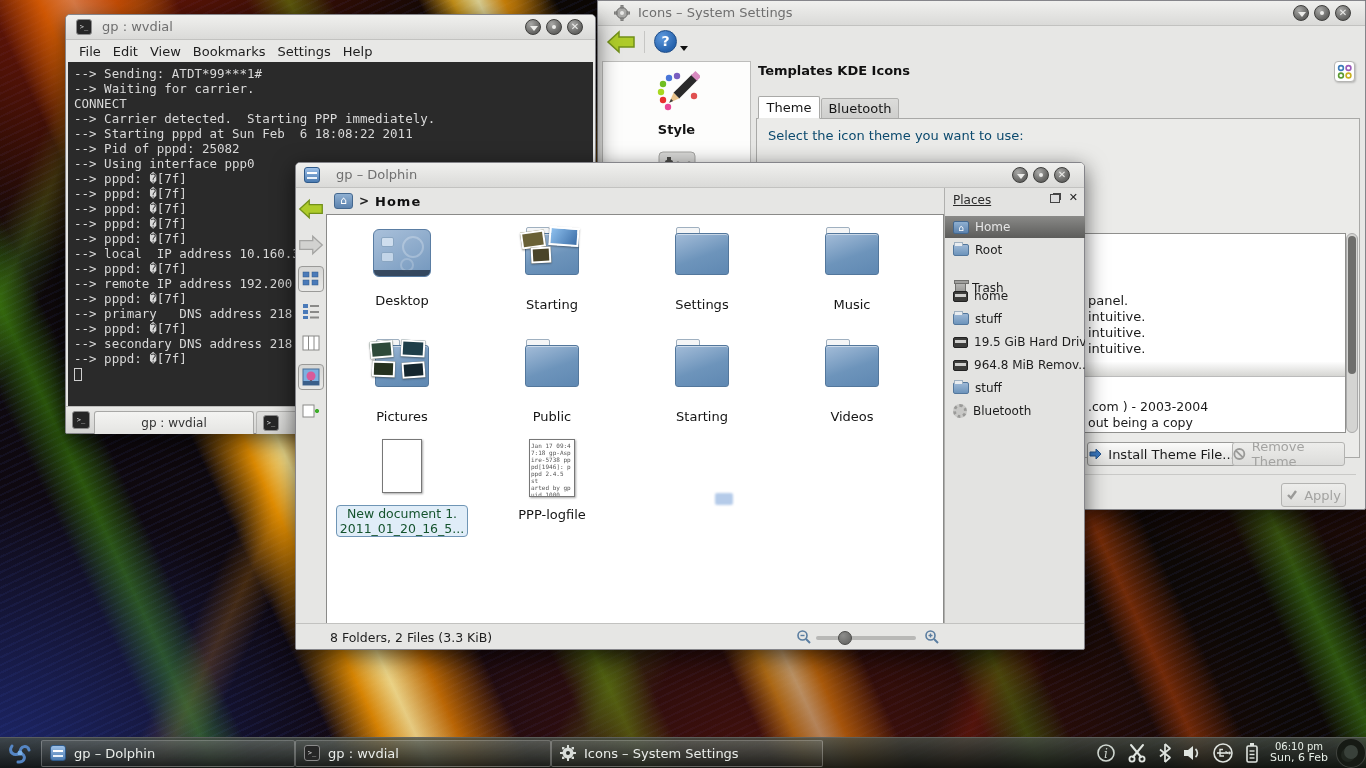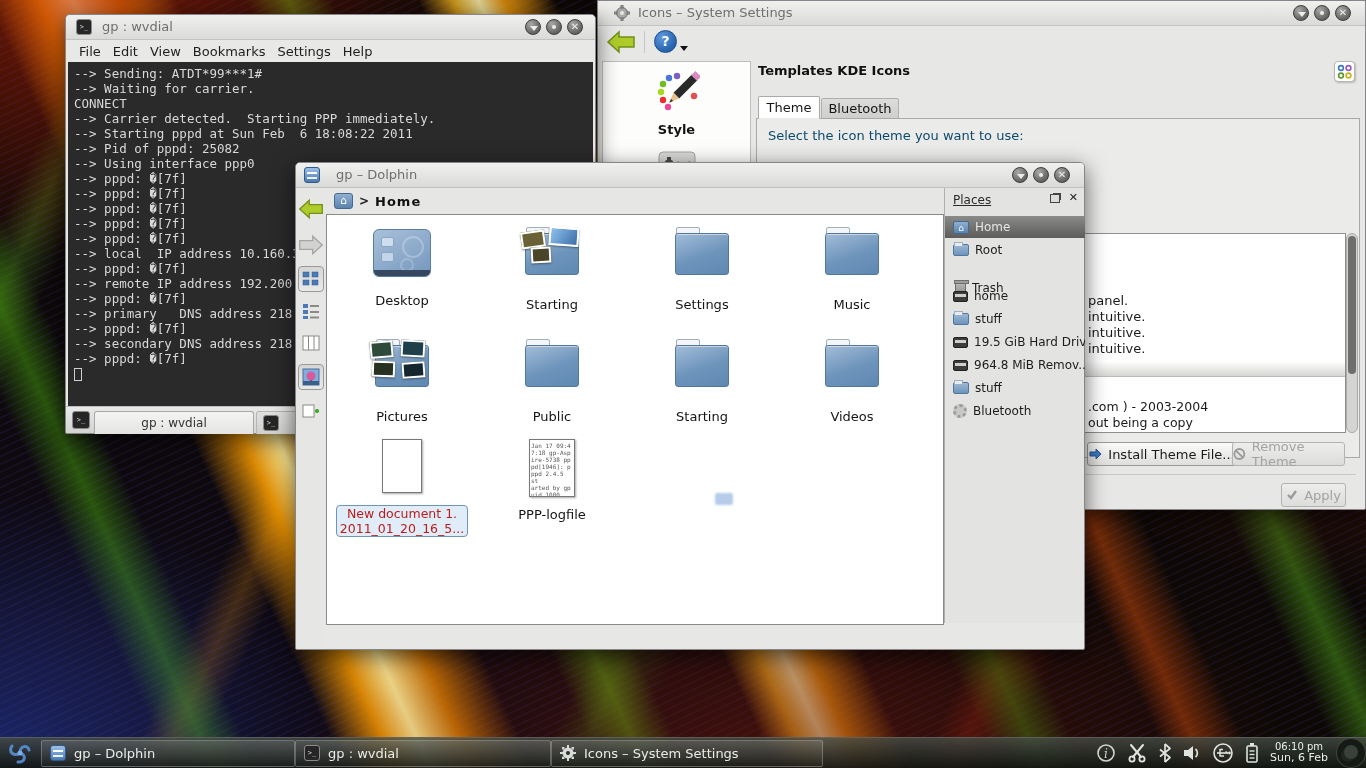--- a/index.html
+++ b/index.html
@@ -155,21 +155,21 @@
   .deskic .sq1{ position:absolute; left:7px; top:7px; width:13px; height:10px; background:#cfdeee; border:1px solid #8aa6c2; border-radius:2px;}
   .deskic .sq2{ position:absolute; left:7px; top:22px; width:13px; height:10px; background:#c3d5e8; border:1px solid #8aa6c2; border-radius:2px;}
   .deskic .sw1{ position:absolute; right:6px; top:6px; width:22px; height:22px; border:2px solid rgba(255,255,255,.25); border-radius:50%;}
   .deskic .sw2{ position:absolute; right:16px; bottom:4px; width:14px; height:14px; border:2px solid rgba(255,255,255,.2); border-radius:50%;}
   .deskic .strip{ position:absolute; left:0; right:0; bottom:0; height:6px; background:rgba(35,50,70,.8); }
   .page{ position:relative; width:40px; height:54px; margin:4px auto 0; background:#fff; border:1px solid #777;
         box-shadow:1px 1px 2px rgba(0,0,0,.35); }
   .page.prev{ width:46px; height:58px; padding:2px 1px; font-family:"DejaVu Sans Mono",monospace;
         font-size:6px; line-height:7px; color:#555; text-align:left; overflow:hidden; }
   .sel-label{ display:inline-block; border:1px solid #6f95b5; background:#e0edf8; border-radius:4px;
-        padding:0 3px; font-size:12.5px; color:#b91c1c; line-height:15px; }
+        padding:0 3px; font-size:12.5px; color:#14532d; line-height:15px; }
   .ghost{ position:absolute; width:18px; height:12px; background:rgba(120,160,215,.55); border-radius:2px; filter:blur(1px); }
 
   
   .mfolder{ width:16px; height:12px; background:linear-gradient(#9db8d6,#6d94bb); border:1px solid #53779c; border-radius:2px; position:relative; flex:none;}
   .mfolder:before{ content:""; position:absolute; left:0; top:-3px; width:7px; height:3px; background:#e8ecf0; border:1px solid #9fb0c0; border-bottom:none;}
   .mhome{ width:16px; height:13px; background:linear-gradient(#8fb0d2,#5c82ad); border:1px solid #44688f; border-radius:2px;
         color:#fff; font-size:9px; line-height:12px; text-align:center; flex:none;}
   .mtrash{ width:11px; height:13px; background:linear-gradient(#b9b9b7,#8f8f8d); border:1px solid #6f6f6d; border-radius:1px 1px 3px 3px; position:relative; margin-left:2px; flex:none;}
   .mtrash:before{ content:""; position:absolute; left:-2px; top:-3px; width:13px; height:2px; background:#9f9f9d; border:1px solid #6f6f6d;}
   .mdrive{ width:15px; height:11px; background:#3c3c3a; border:1px solid #222; border-radius:2px; position:relative; flex:none;}
@@ -570,20 +570,37 @@
       <div class="prow" style="top:189px">
         <div class="mfolder"></div>
         <span>stuff</span>
       </div>
       <div class="prow" style="top:212px">
         <div class="mgear"></div>
         <span>Bluetooth</span>
       </div>
     </div>
 
+    <div class="statusbar">
+      <span class="stext">8 Folders, 2 Files (3.3 KiB)</span>
+      <svg style="position:absolute;left:500px;top:5px" width="16" height="16" viewBox="0 0 16 16">
+        <circle cx="6.5" cy="6.5" r="4.5" fill="none" stroke="#5a7da0" stroke-width="1.6"></circle>
+        <line x1="10" y1="10" x2="14" y2="14" stroke="#5a7da0" stroke-width="2"></line>
+        <line x1="4.5" y1="6.5" x2="8.5" y2="6.5" stroke="#5a7da0" stroke-width="1.4"></line>
+      </svg>
+      <div class="ztrack">
+        <div class="zhandle"></div>
+      </div>
+      <svg style="position:absolute;left:628px;top:5px" width="16" height="16" viewBox="0 0 16 16">
+        <circle cx="6.5" cy="6.5" r="4.5" fill="none" stroke="#5a7da0" stroke-width="1.6"></circle>
+        <line x1="10" y1="10" x2="14" y2="14" stroke="#5a7da0" stroke-width="2"></line>
+        <line x1="4.5" y1="6.5" x2="8.5" y2="6.5" stroke="#5a7da0" stroke-width="1.4"></line>
+        <line x1="6.5" y1="4.5" x2="6.5" y2="8.5" stroke="#5a7da0" stroke-width="1.4"></line>
+      </svg>
+    </div>
   </div>
 
   <div class="taskbar">
     <svg width="34" height="30" viewBox="0 0 34 30" style="margin-left:3px;flex:none">
       <g fill="none" stroke="#5a8fd4" stroke-width="3" stroke-linecap="round" opacity="0.9">
         <path d="M17 15 C 17 7, 25 7, 26 12"></path>
         <path d="M17 15 C 24 17, 22 25, 15 24"></path>
         <path d="M17 15 C 11 19, 5 14, 9 8"></path>
       </g>
       <circle cx="17" cy="15" r="2.5" fill="#7ab0e8"></circle>

